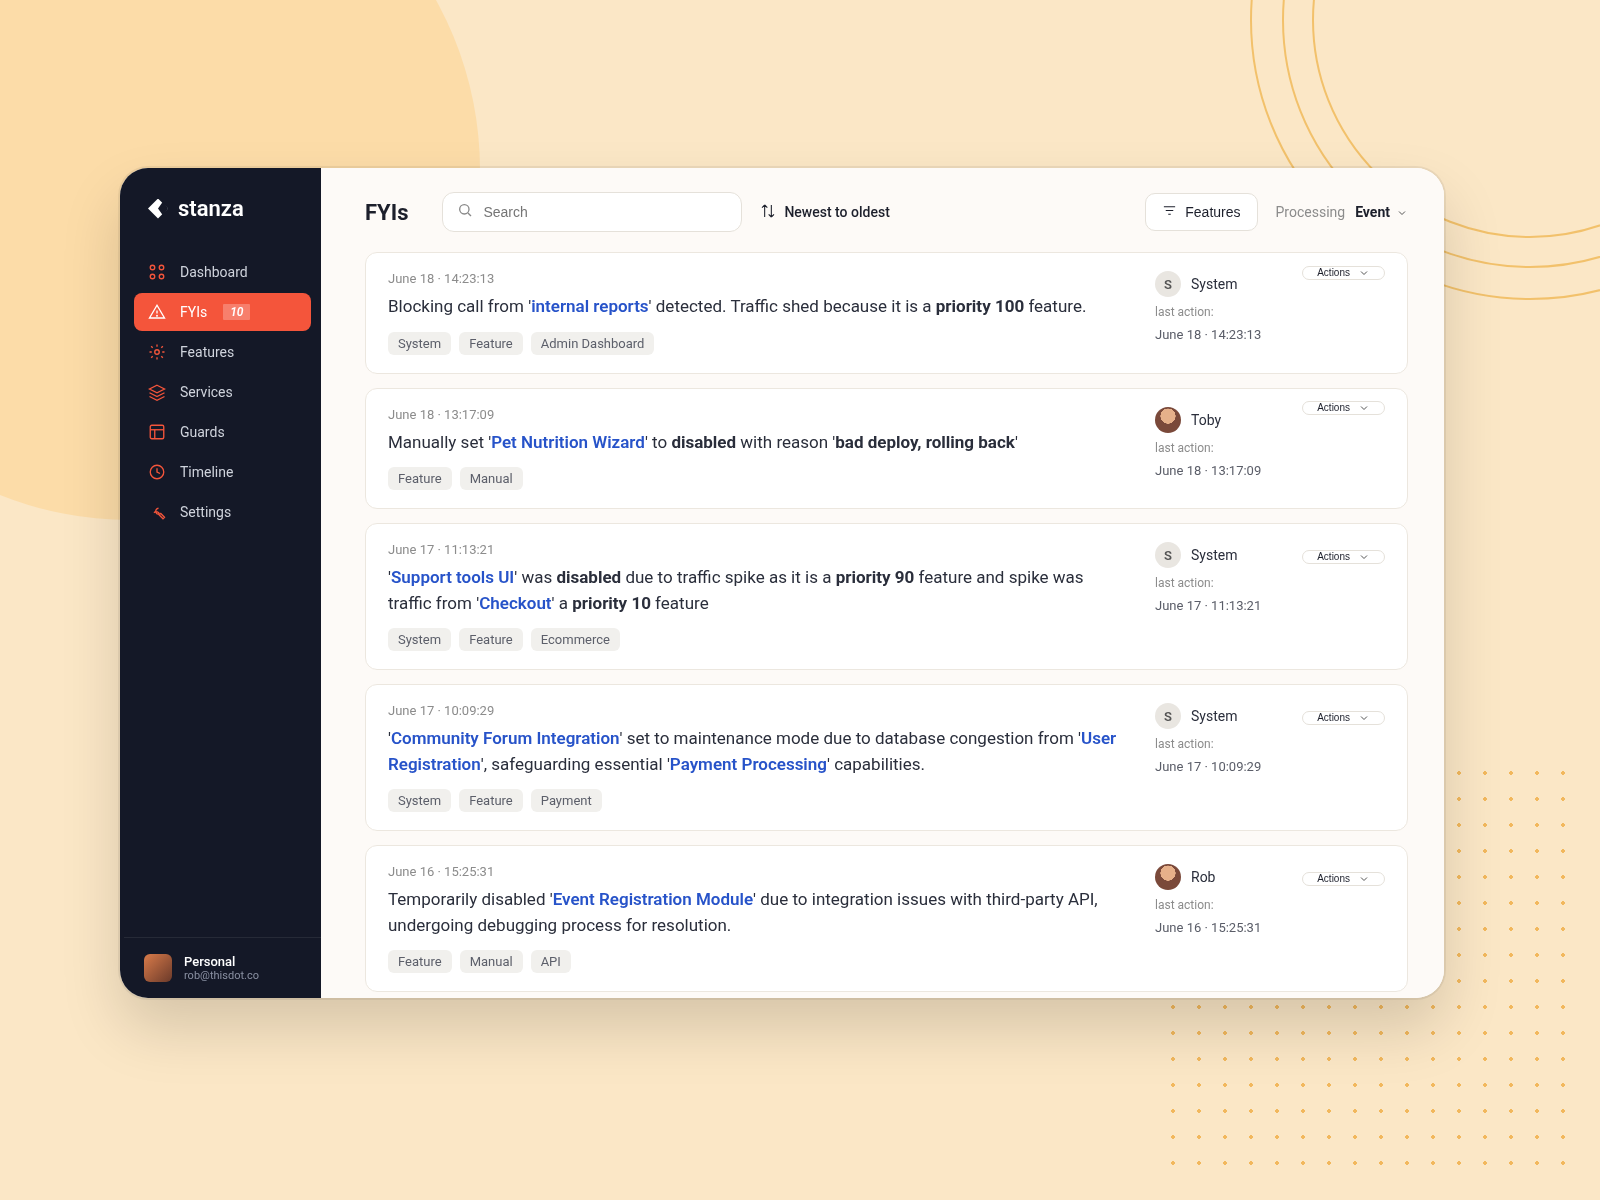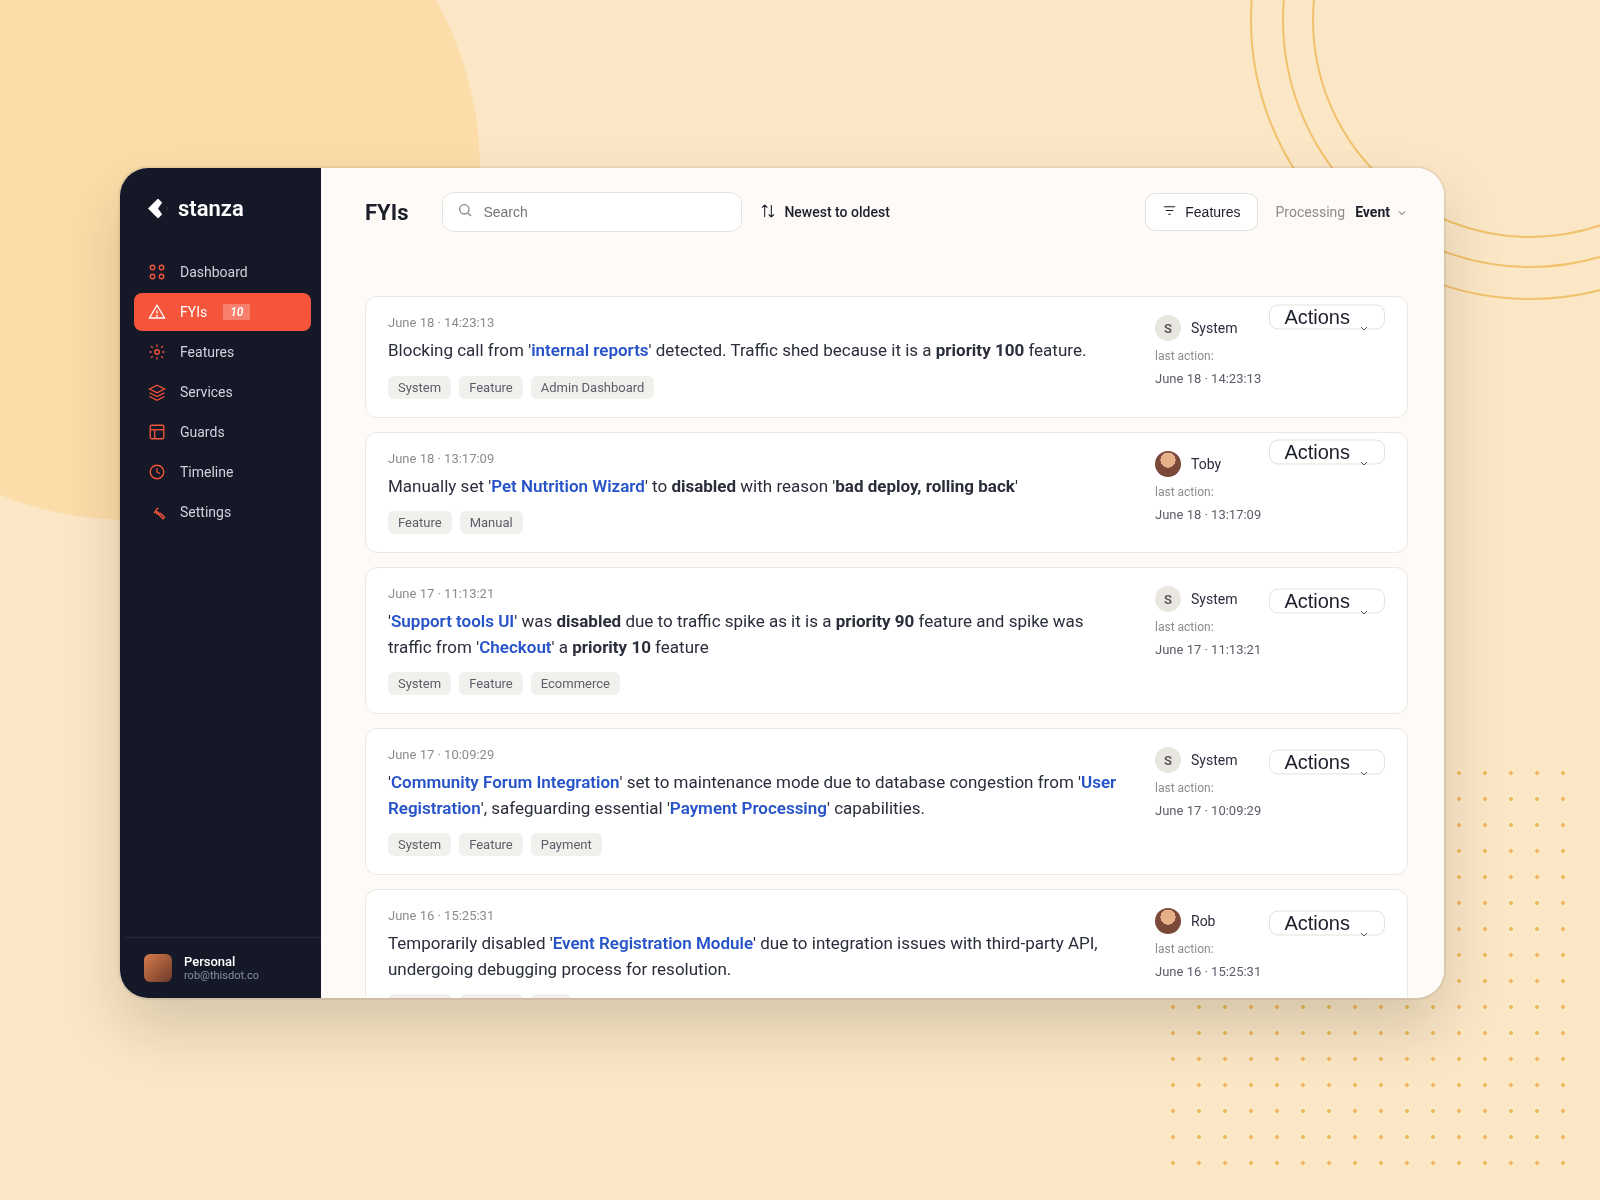--- a/index.html
+++ b/index.html
@@ -149,21 +149,21 @@
     font-size:14px; font-weight:500; color:#1c1f2b; cursor:pointer;
   }
   .filters-btn svg { width:15px; height:15px; stroke:#1c1f2b; fill:none; stroke-width:1.8; }
   .env { display:flex; align-items:center; gap:10px; font-size:14px; }
   .env-label { color:#8c8c8c; }
   .env-value { font-weight:700; color:#1c1f2b; display:flex; align-items:center; gap:6px; cursor:pointer; }
   .chev { width:12px; height:12px; }
   .chev svg { width:12px; height:12px; stroke:#555; fill:none; stroke-width:2; }
 
   
-  .list { padding: 0 36px 0 44px; overflow-y:auto;margin-top:44px; }
+  .list { padding: 0 36px 0 44px; overflow-y:auto; }
   .card {
     background:#fff;
     border:1px solid #ece7df;
     border-radius:12px;
     padding:18px 22px;
     margin-bottom:14px;
     display:flex; gap:24px;
   }
   .card-main { flex:1; min-width:0; }
   .card-time { font-size:13px; color:#8c8c8c; margin-bottom:8px; }
@@ -194,22 +194,22 @@
     background: radial-gradient(circle at 50% 35%, #e6b08a 35%, #7a493a 36%);
   }
   .actor-name { font-size:14px; color:#2a2e3b; }
   .last-action { font-size:12px; color:#8c8c8c; }
   .last-action-time { font-size:13px; color:#5a5d68; }
   .actions-btn {
     align-self:flex-end;
     margin-top:-40px;
     border:1px solid #e5e1da; background:#fff;
     padding:0 14px; border-radius:9px;
-    font-size:20px; font-weight:500; color:#1c1f2b;
-    display:flex; align-items:flex-end; gap:8px; cursor:pointer;
+    font-size:10px; font-weight:500; color:#1c1f2b;
+    display:flex; align-items:flex-start; gap:8px; cursor:pointer;
     position:absolute;
   }
   .card { position:relative; }
   .actions-btn { right:22px; top:50%; transform:translateY(-50%); }
   .card-side { padding-right:110px; }
 </style>
 </head>
 <body>
 
 <div class="bg-top-left"></div>

